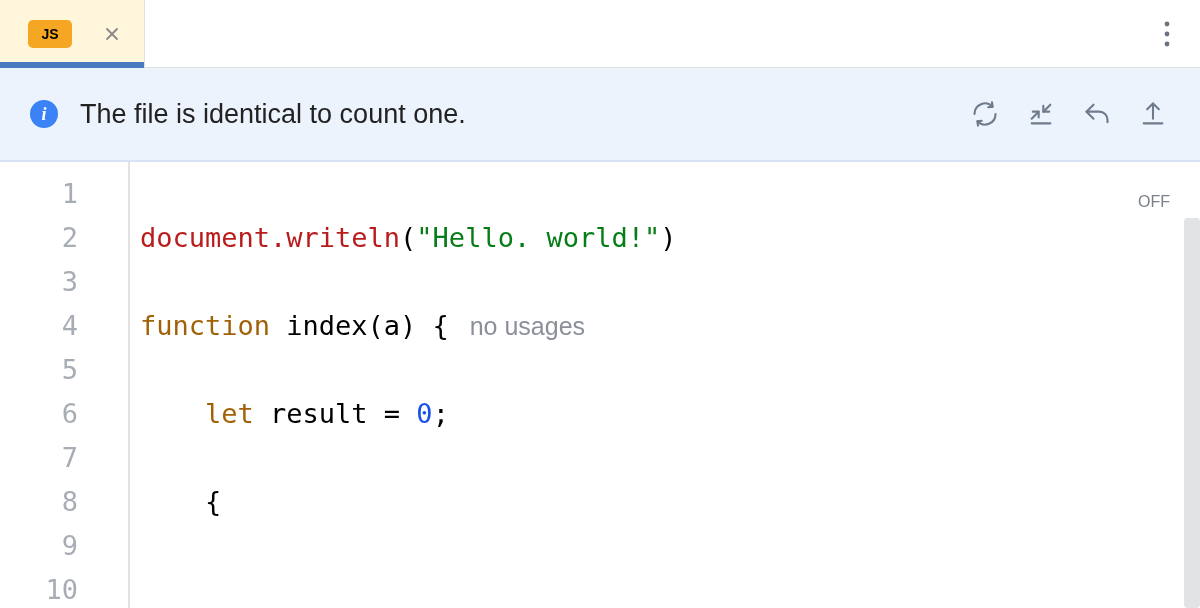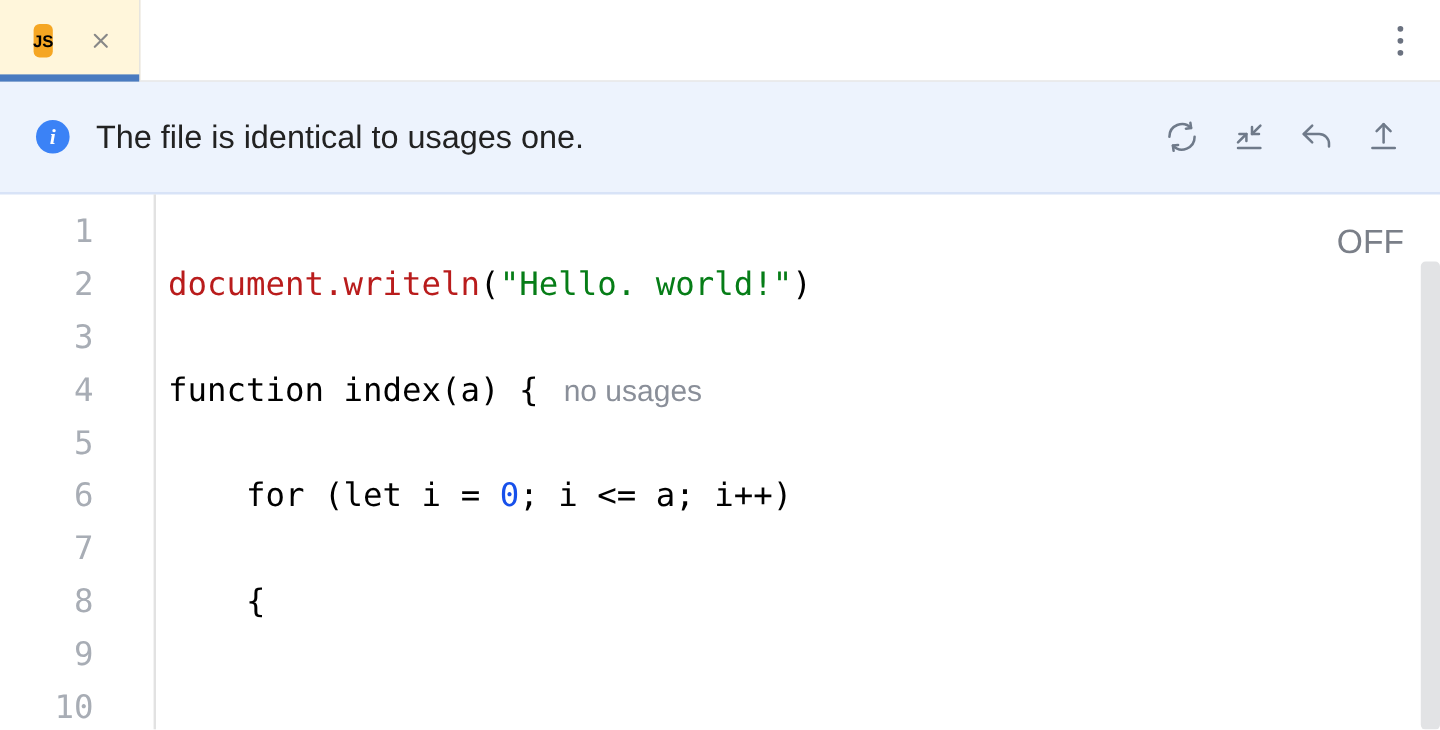--- a/index.html
+++ b/index.html
@@ -31,21 +31,21 @@
 .tab::after {
   content: '';
   position: absolute;
   bottom: -1px;
   left: 0;
   right: 0;
   height: 6px;
   background: #4a7bc0;
 }
 .tab-icon {
-  width: 16px;
+  width: 44px;
   height: 28px;
   background: #f5a623;
   border-radius: 5px;
   display: flex;
   align-items: center;
   justify-content: center;
   font-weight: 700;
   font-size: 14px;
   color: #000;
   margin-right: 14px;
@@ -135,32 +135,32 @@
   text-align: right;
   color: #a8adb5;
   user-select: none;
 }
 .gutter div { padding-right: 50px; }
 .code {
   padding-top: 10px;
   padding-left: 10px;
   white-space: pre;
 }
-.kw { color: #000000; }
+.kw { color: #a16207; }
 .fn { color: #b91c1c; }
 .str { color: #067d17; }
 .num { color: #1750eb; }
 .pln { color: #000; }
 .hint { color: #8a8f99; font-family: -apple-system, BlinkMacSystemFont, "Segoe UI", sans-serif; font-size: 25px; }
 
 .off-badge {
   position: absolute;
   top: 18px;
   right: 30px;
-  font-size: 28px;
+  font-size: 16px;
   color: #7a7f88;
   font-family: -apple-system, BlinkMacSystemFont, "Segoe UI", sans-serif;
 }
 .scrollbar-track {
   position: absolute;
   right: 0;
   top: 56px;
   bottom: 0;
   width: 16px;
   background: transparent;
@@ -188,21 +188,21 @@
     <svg viewBox="0 0 6 26">
       <circle cx="3" cy="3" r="2.4" fill="#6b7280"></circle>
         <circle cx="3" cy="13" r="2.4" fill="#6b7280"></circle>
         <circle cx="3" cy="23" r="2.4" fill="#6b7280"></circle>
     </svg>
   </div>
 </div>
 
 <div class="info-bar">
   <div class="info-icon">i</div>
-  <div class="info-msg">The file is identical to usages one.</div>
+  <div class="info-msg">The file is identical to count one.</div>
   <div class="info-actions">
     <div class="action-btn">
       <svg viewBox="0 0 24 24" fill="none" stroke="currentColor" stroke-width="1.8" stroke-linecap="round" stroke-linejoin="round">
         <path d="M3 12a9 9 0 0 1 15.5-6.3"></path>
           <polyline points="18 2 18.5 5.7 14.8 6.2"></polyline>
         <path d="M21 12a9 9 0 0 1-15.5 6.3"></path>
           <polyline points="6 22 5.5 18.3 9.2 17.8"></polyline>
       </svg>
     </div>
     <div class="action-btn">
@@ -239,21 +239,21 @@
     <div>5</div>
     <div>6</div>
     <div>7</div>
     <div>8</div>
     <div>9</div>
     <div>10</div>
   </div>
   <div class="code">
 <div><span class="fn">document.writeln</span><span class="pln">(</span><span class="str">"Hello. world!"</span><span class="pln">)</span></div>
 <div><span class="kw">function</span><span class="pln"> index(a) {</span><span class="hint">   no usages</span></div>
-<div><span class="kw">    for</span><span class="pln"> (</span><span class="kw">let</span><span class="pln"> i = </span><span class="num">0</span><span class="pln">; i &lt;= a; i++)</span></div>
+<div><span class="kw">    let</span><span class="pln"> result = </span><span class="num">0</span><span class="pln">;</span></div>
 <div><span class="pln">    {</span></div>
 
 
 
 
 
   </div>
   <div class="off-badge">OFF</div>
   <div class="scrollbar-track">
     <div class="scrollbar-thumb"></div>

